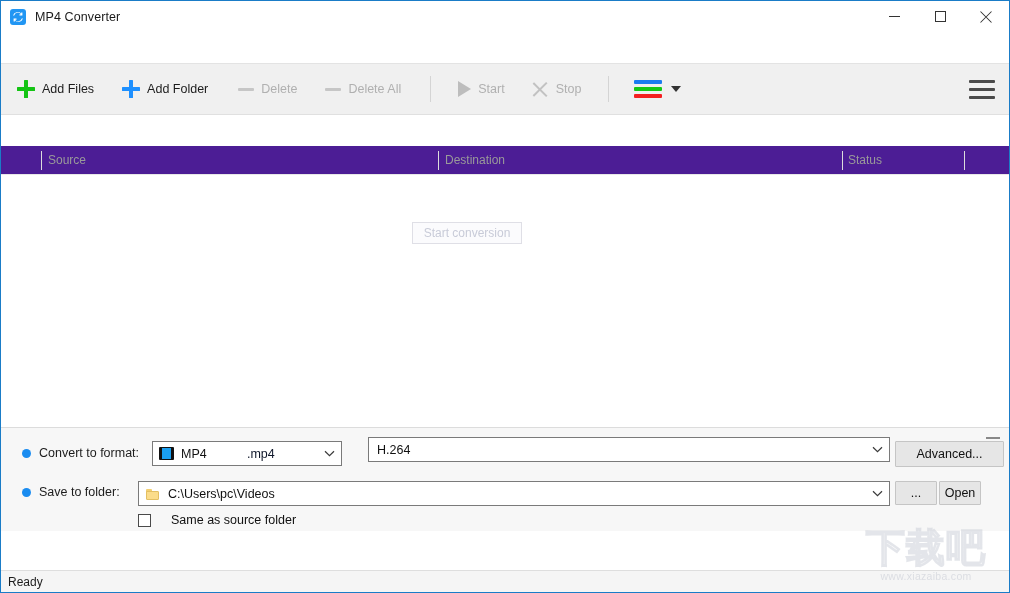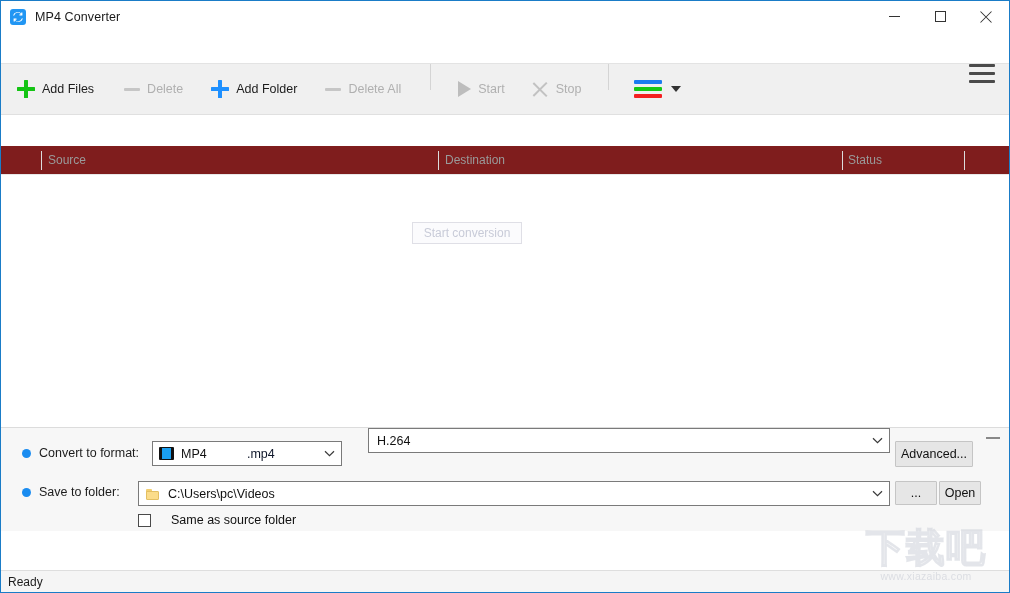--- a/index.html
+++ b/index.html
@@ -25,21 +25,21 @@
   }
   .app-icon svg{display:block}
   .app-title{font-size:12.5px;color:#1a1a1a;letter-spacing:.1px;}
   .wincontrols{margin-left:auto;display:flex;height:31px;}
   .wb{width:46px;height:31px;display:flex;align-items:center;justify-content:center;}
   .wb svg{display:block}
 
   
   .toolbar{
     height:50px;flex:0 0 50px;background:#f0f0f0;border-top:1px solid #e3e3e3;
-    border-bottom:1px solid #e0e0e0;display:flex;align-items:flex-start;position:relative;
+    border-bottom:1px solid #e0e0e0;display:flex;align-items:center;position:relative;
   }
   .tbtn{display:flex;align-items:center;height:50px;padding:0 10px;}
   .tbtn .lbl{font-size:12.5px;color:#1c1c1c;margin-left:7px;white-space:nowrap;}
   .tbtn.disabled .lbl{color:#b0b0b0;}
   .tsep{width:1px;height:26px;background:#d4d4d4;margin:0 9px;flex:0 0 1px;}
   .ic{display:flex;align-items:center;justify-content:center;flex:0 0 auto;}
   .plus{width:18px;height:18px;position:relative;}
   .plus:before,.plus:after{content:"";position:absolute;background:currentColor;border-radius:.5px;}
   .plus:before{left:0;top:7px;width:18px;height:4px;}
   .plus:after{top:0;left:7px;width:4px;height:18px;}
@@ -53,21 +53,21 @@
   .xmark:after{transform:rotate(-45deg);}
   .stripes{width:28px;display:flex;flex-direction:column;gap:3px;}
   .stripes i{display:block;height:4px;border-radius:1px;}
   .caret-dn{width:0;height:0;border-left:5px solid transparent;border-right:5px solid transparent;border-top:6px solid #333;margin-left:9px;}
   .hamb{margin-left:auto;margin-right:14px;width:26px;display:flex;flex-direction:column;gap:5px;}
   .hamb i{display:block;height:3px;background:#4a4a4a;border-radius:1px;}
 
   
   .listarea{flex:1 1 auto;position:relative;background:#ffffff;min-height:0;display:flex;flex-direction:column;}
   .list-header{
-    height:28px;flex:0 0 28px;background:#7f1d1d;border-bottom:1px solid #e8e8e8;
+    height:28px;flex:0 0 28px;background:#4c1d95;border-bottom:1px solid #e8e8e8;
     position:relative;
   }
   .col{position:absolute;top:0;height:28px;display:flex;align-items:center;font-size:12px;color:#9a9a9a;}
   .coldiv{position:absolute;top:5px;height:19px;width:1px;background:#dcdcdc;}
   .list-body{flex:1 1 auto;background:#ffffff;position:relative;}
   .tooltip{
     position:absolute;left:411px;top:76px;width:108px;height:20px;
     border:1px solid #dfdfe6;background:#fbfbfd;color:#c8cbd8;
     font-size:12px;display:flex;align-items:center;justify-content:center;
     z-index:5;white-space:nowrap;
@@ -175,32 +175,32 @@
 
   <div class="toolbar">
 
     <div class="tbtn" style="margin-left:6px;">
       <span class="ic">
           <span class="plus green"></span>
         </span>
       <span class="lbl">Add Files</span>
     </div>
 
+    <div class="tbtn" style="margin-left:8px;">
+      <span class="ic">
+          <span class="plus blue"></span>
+        </span>
+      <span class="lbl">Add Folder</span>
+    </div>
+
     <div class="tbtn disabled" style="margin-left:10px;">
       <span class="ic">
           <span class="minus"></span>
         </span>
       <span class="lbl">Delete</span>
-    </div>
-
-    <div class="tbtn" style="margin-left:8px;">
-      <span class="ic">
-          <span class="plus blue"></span>
-        </span>
-      <span class="lbl">Add Folder</span>
     </div>
 
     <div class="tbtn disabled" style="margin-left:8px;">
       <span class="ic">
           <span class="minus"></span>
         </span>
       <span class="lbl">Delete All</span>
     </div>
 
     <div class="tsep" style="margin-left:19px;"></div>
@@ -272,30 +272,30 @@
       <span class="filmicon"></span>
       <span>MP4</span>
       <span class="ext" style="margin-left:auto;">.mp4</span>
       <span class="arrow">
         <svg width="11" height="7" viewBox="0 0 11 7">
             <path d="M1 1.2 L5.5 5.6 L10 1.2" fill="none" stroke="#3a3a3a" stroke-width="1.2"></path>
           </svg>
       </span>
     </div>
 
-    <div class="combo" style="left:367px;top:0;width:522px;">
+    <div class="combo" style="left:367px;top:9px;width:522px;">
       <span style="margin-left:8px;">H.264</span>
       <span class="arrow">
         <svg width="11" height="7" viewBox="0 0 11 7">
             <path d="M1 1.2 L5.5 5.6 L10 1.2" fill="none" stroke="#3a3a3a" stroke-width="1.2"></path>
           </svg>
       </span>
     </div>
 
-    <div class="btn" style="left:894px;top:13px;width:78px;height:26px;">Advanced...</div>
+    <div class="btn" style="left:894px;top:13px;width:109px;height:26px;">Advanced...</div>
 
     <div class="srow" style="top:52px;">
       <span class="bullet"></span>
       <span class="slabel">Save to folder:</span>
     </div>
 
     <div class="combo" style="left:137px;top:53px;width:752px;">
       <span class="foldericon"></span>
       <span>C:\Users\pc\Videos</span>
       <span class="arrow">

